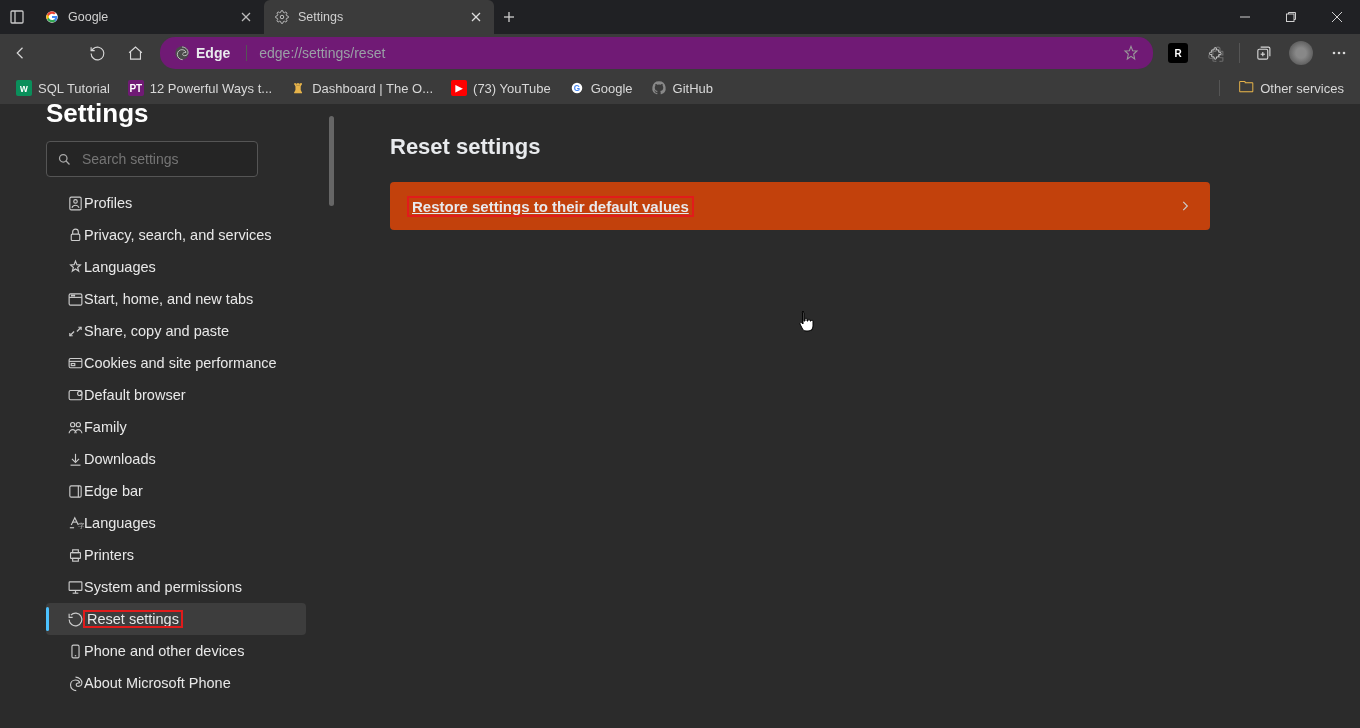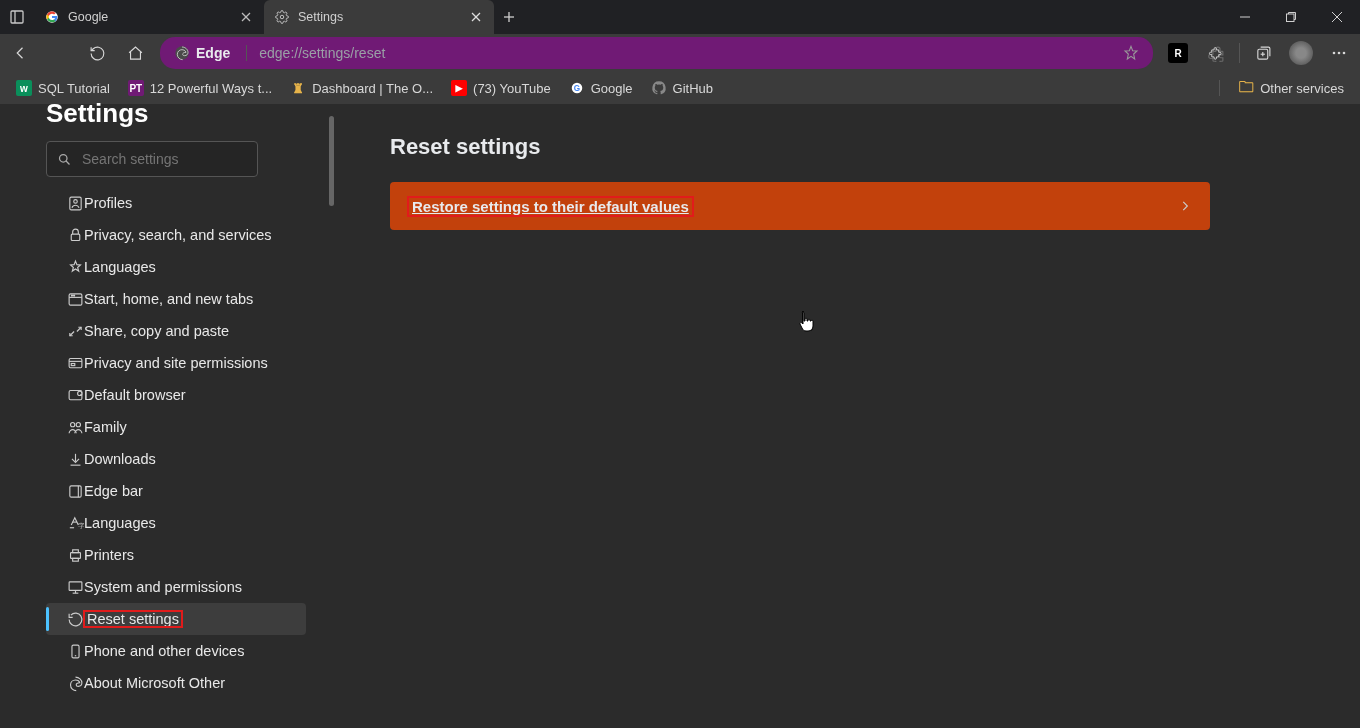--- a/index.html
+++ b/index.html
@@ -306,21 +306,21 @@
             <span>Share, copy and paste</span>
           </div>
           <div class="nav-item">
             <span class="nav-ico">
               <svg width="17" height="17" viewBox="0 0 24 24" fill="none" stroke="#ccc" stroke-width="1.6">
                 <rect x="3" y="5" width="18" height="13" rx="2"></rect>
                 <line x1="3" y1="9" x2="21" y2="9"></line>
                 <rect x="6" y="12" width="5" height="3"></rect>
               </svg>
             </span>
-            <span>Privacy and site permissions</span>
+            <span>Cookies and site performance</span>
           </div>
           <div class="nav-item">
             <span class="nav-ico">
               <svg width="17" height="17" viewBox="0 0 24 24" fill="none" stroke="#ccc" stroke-width="1.6">
                 <rect x="3" y="5" width="18" height="13" rx="2"></rect>
                 <circle cx="18" cy="9" r="3" fill="#2b2b2b"></circle>
                 <path d="M21 12l-2-2"></path>
               </svg>
             </span>
             <span>Default browser</span>
@@ -403,21 +403,21 @@
               </svg>
             </span>
             <span>Phone and other devices</span>
           </div>
           <div class="nav-item">
             <span class="nav-ico">
               <svg width="17" height="17" viewBox="0 0 24 24" fill="none" stroke="#ccc" stroke-width="1.6">
                 <path d="M12 3c5 0 9 4 9 8 0 3-2 5-5 5-2 0-3-1-3-2 0-2 2-3 5-3 0 0-1-4-6-4-4 0-7 3-7 7 0 5 4 8 8 8"></path>
               </svg>
             </span>
-            <span>About Microsoft Other</span>
+            <span>About Microsoft Phone</span>
           </div>
         </div>
     </div>
     <div class="sidebar-scroller"></div>
   </div>
 
   <div class="main">
     <h1>Reset settings</h1>
     <div class="card">
       <span class="card-label red-hl">Restore settings to their default values</span>

